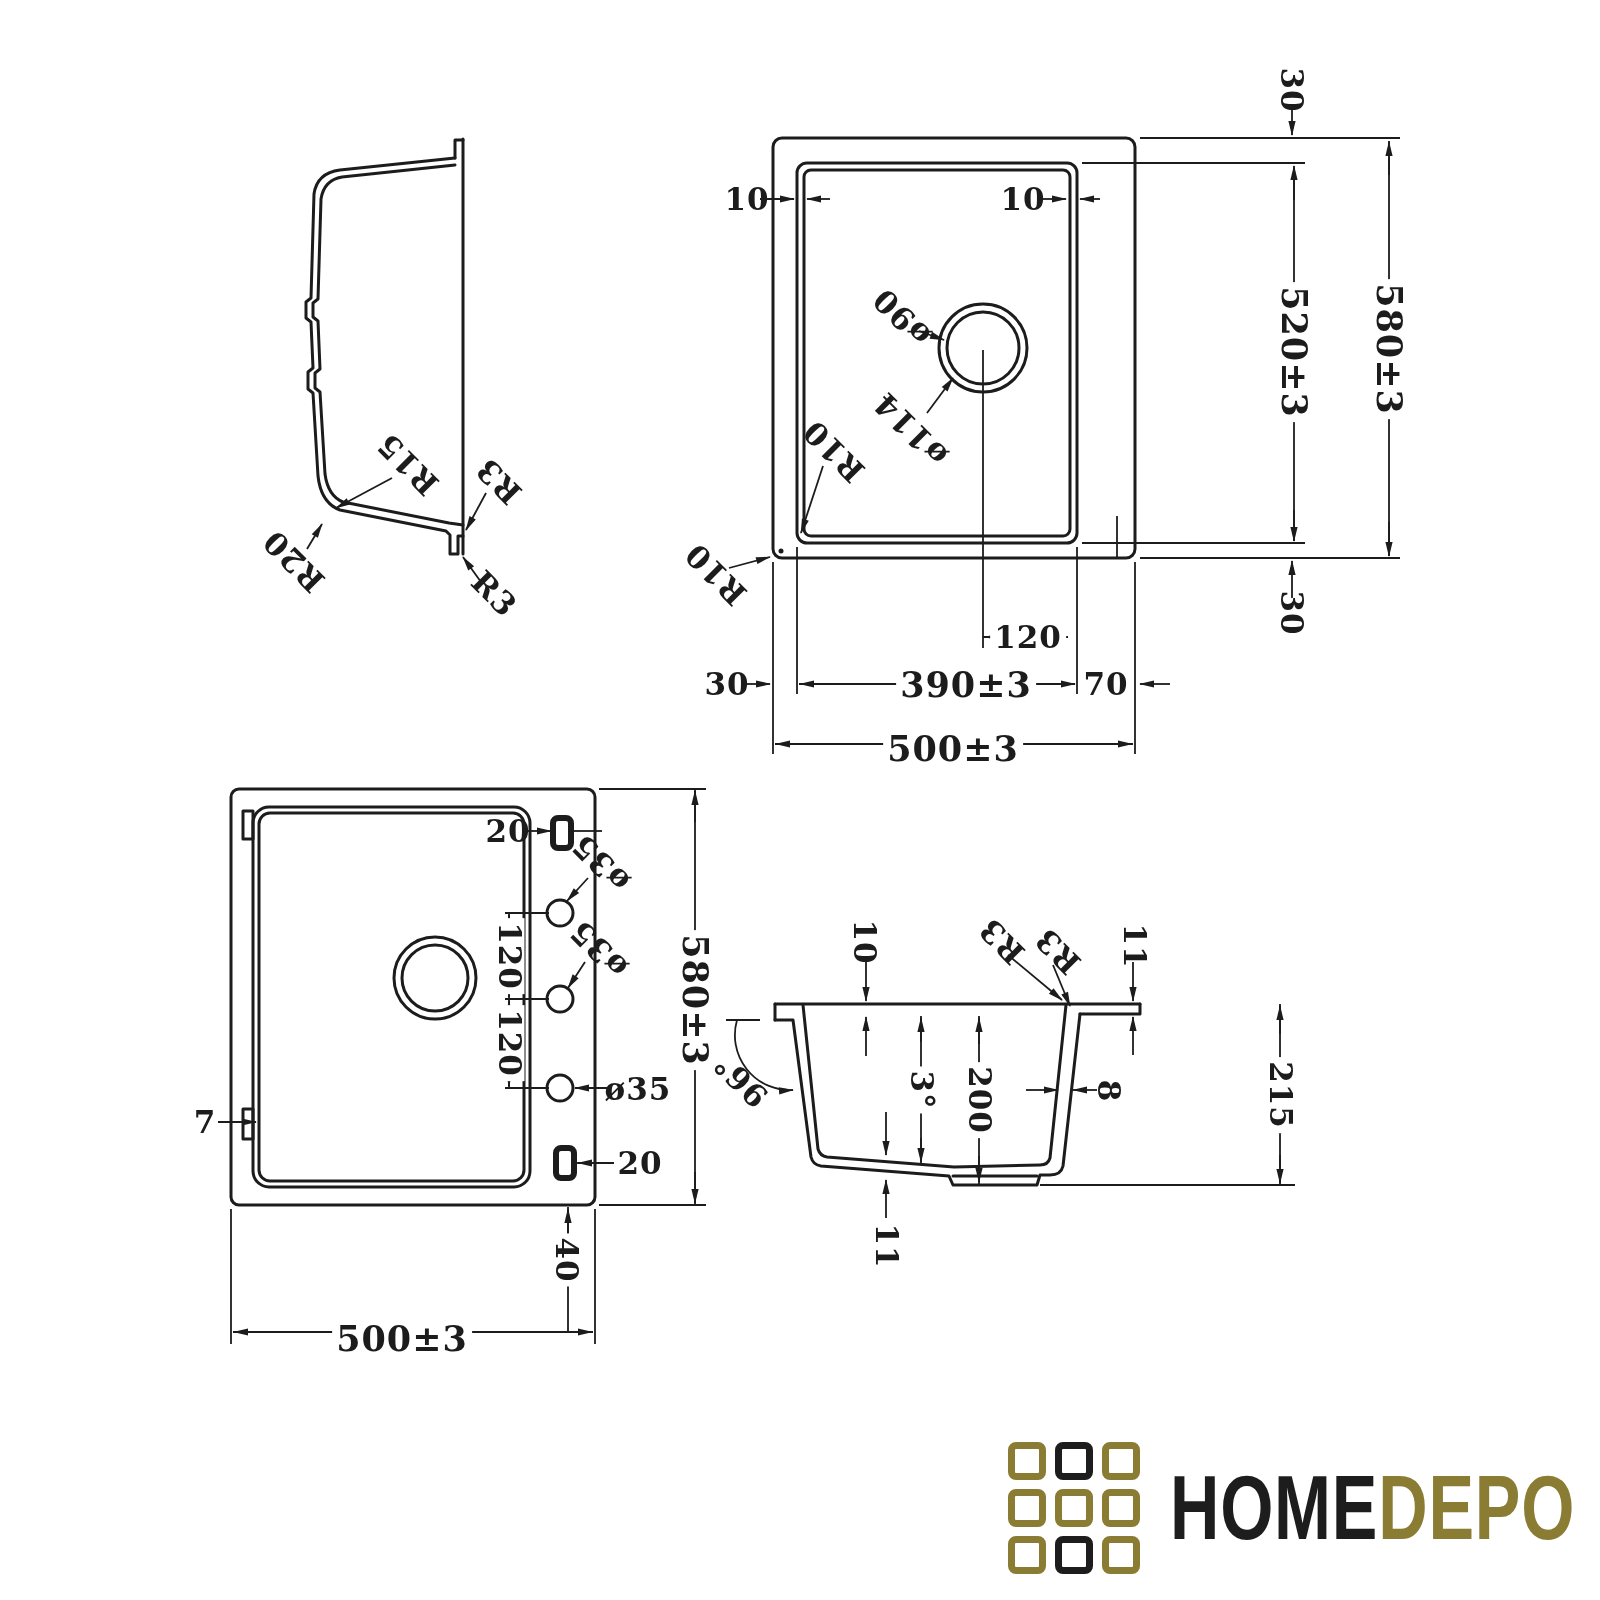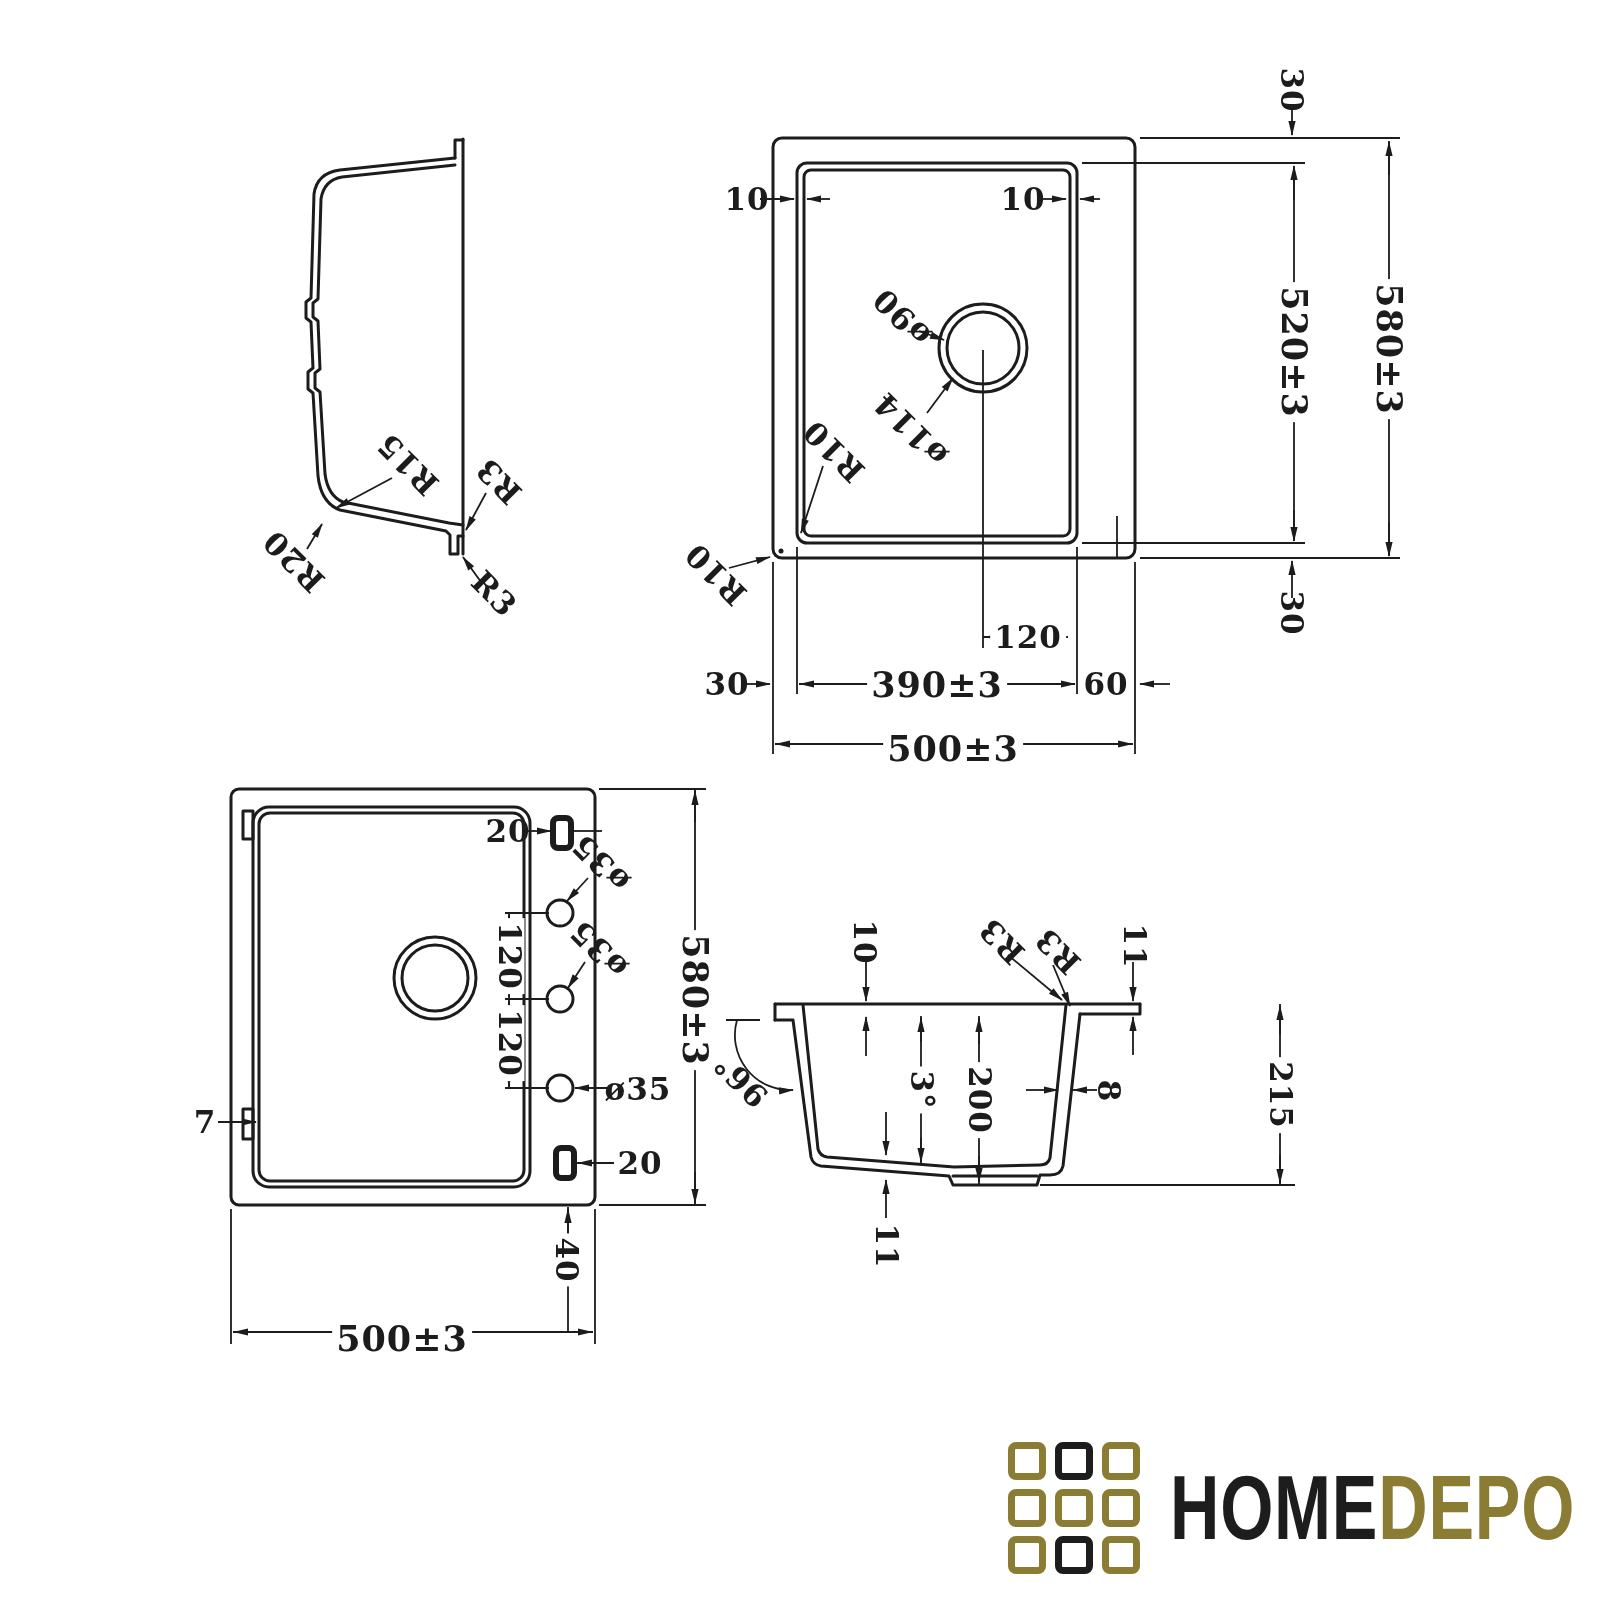--- a/index.html
+++ b/index.html
@@ -194,22 +194,22 @@
 <div class="dim rot225" style="left:499px;top:481px">R3</div>
 <div class="dim rot45" style="left:494px;top:594px">R3</div>
 
 <div class="dim" style="left:747px;top:199px">10</div>
 <div class="dim" style="left:1023px;top:199px">10</div>
 <div class="dim rot90" style="left:1291px;top:90px">30</div>
 <div class="dim rot90 big bg" style="left:1294px;top:352px">520±3</div>
 <div class="dim rot90 big bg" style="left:1389px;top:349px">580±3</div>
 <div class="dim rot90" style="left:1291px;top:613px">30</div>
 <div class="dim bg" style="left:1028px;top:637px">120</div>
-<div class="dim big bg" style="left:937px;top:684px">390±3</div>
-<div class="dim" style="left:1106px;top:684px">60</div>
+<div class="dim big bg" style="left:966px;top:684px">390±3</div>
+<div class="dim" style="left:1106px;top:684px">70</div>
 <div class="dim" style="left:727px;top:684px">30</div>
 <div class="dim big bg" style="left:953px;top:748px">500±3</div>
 <div class="dim rot225" style="left:902px;top:317px">ø90</div>
 <div class="dim rot225" style="left:911px;top:429px">ø114</div>
 <div class="dim rot225" style="left:834px;top:451px">R10</div>
 <div class="dim rot225" style="left:716px;top:574px">R10</div>
 
 <div class="dim" style="left:508px;top:831px">20</div>
 <div class="dim rot225" style="left:601px;top:863px">ø35</div>
 <div class="dim rot225" style="left:599px;top:949px">ø35</div>

